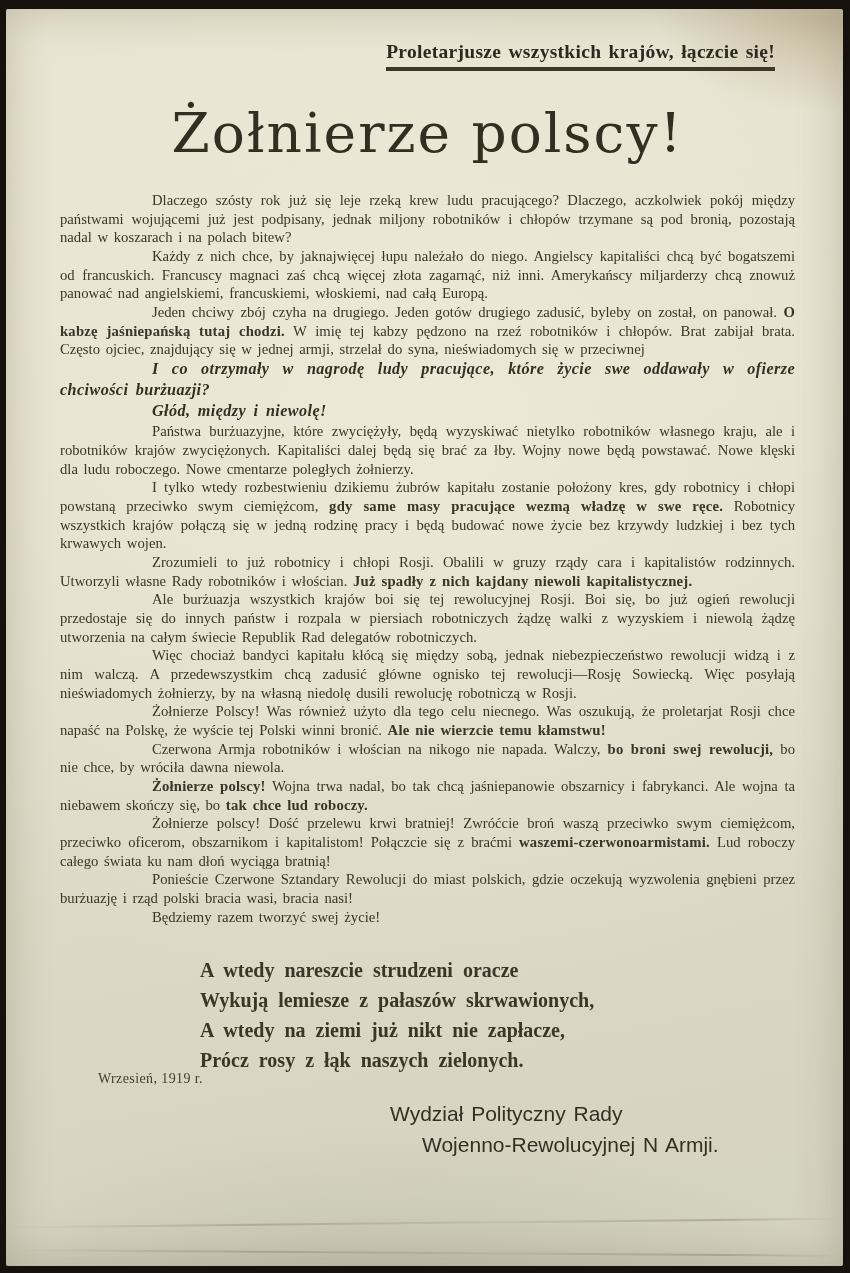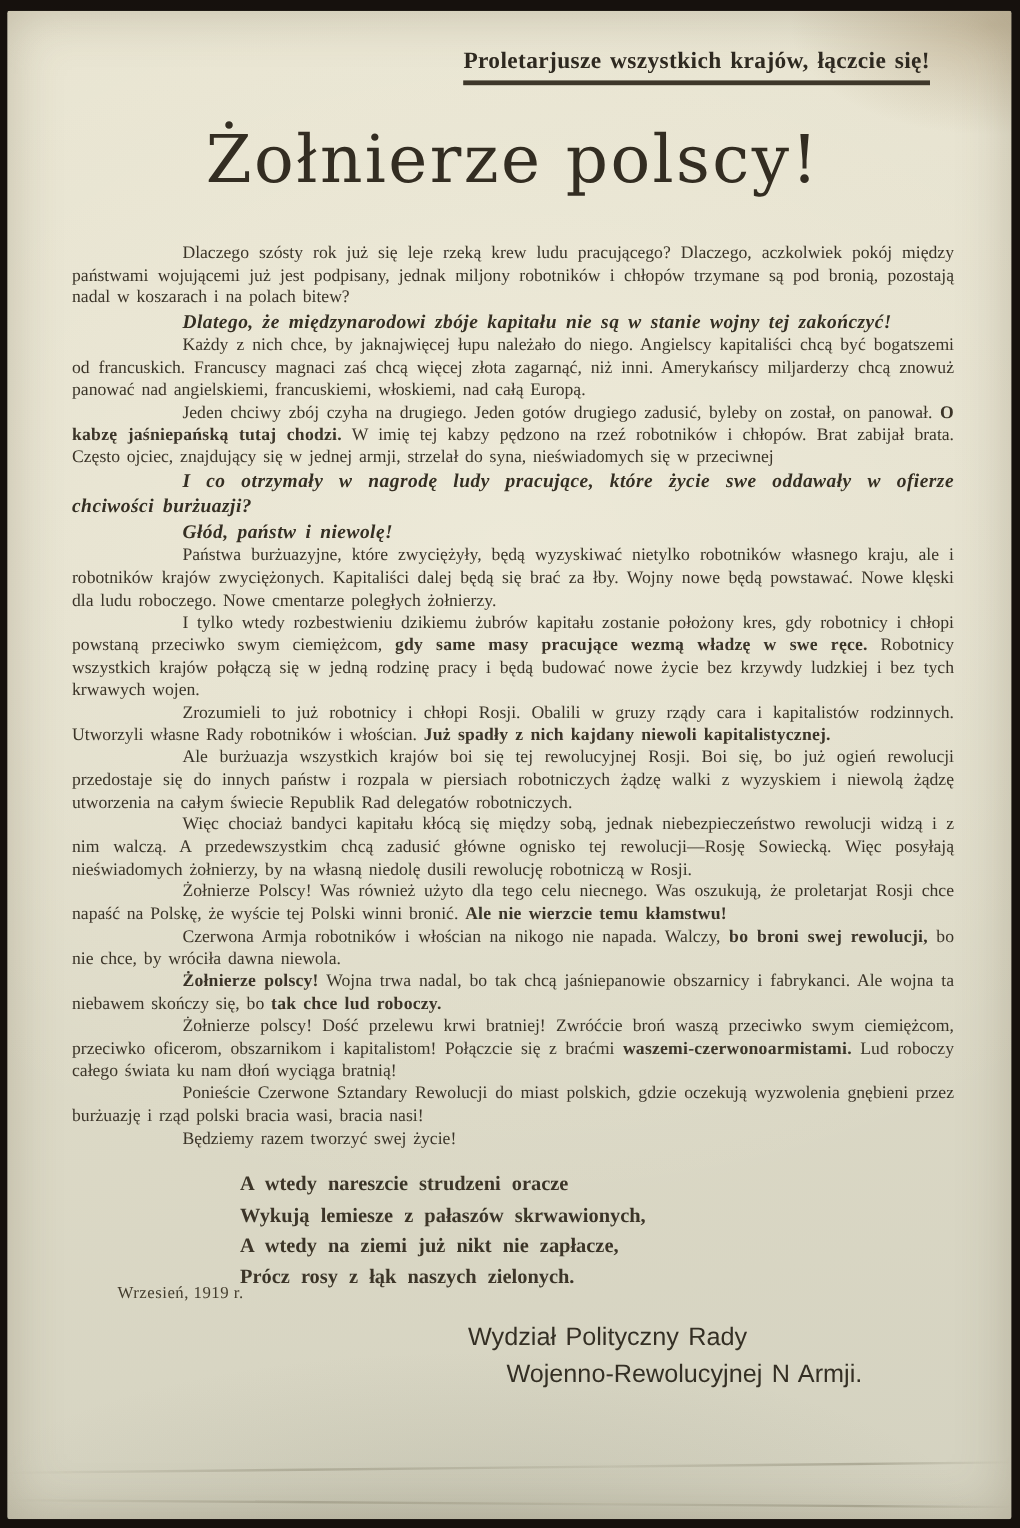--- a/index.html
+++ b/index.html
@@ -38,21 +38,21 @@
   .title {
     margin: 30px 0 0 0;
     text-align: center;
     font-family: "DejaVu Serif", serif;
     font-size: 55px;
     font-weight: normal;
     letter-spacing: 2px;
     color: #332d22;
   }
 
-  .body-text { margin-top: 37px; }
+  .body-text { margin-top: 26px; }
   .para {
     margin: 0;
     text-indent: 92px;
     text-align: justify;
     font-size: 14.7px;
     line-height: 1.27;
     word-spacing: 2px;
     color: #3b3428;
   }
   .para.lead {
@@ -60,22 +60,22 @@
     font-style: italic;
     font-size: 16.2px;
     line-height: 1.3;
     letter-spacing: 0.4px;
     word-spacing: 3px;
     color: #352f23;
   }
   .para .b { font-weight: bold; letter-spacing: 0.2px; }
 
   .poem {
-    margin: 16px 0 0 140px;
-    font-size: 17px;
+    margin: 29px 0 0 140px;
+    font-size: 20px;
     font-weight: bold;
     line-height: 1.5;
     word-spacing: 5px;
     color: #3c3528;
   }
 
   .signature {
     margin: 24px 0 0 330px;
     font-family: Liberation Sans, sans-serif;
     font-size: 21px;
@@ -111,25 +111,24 @@
   <div class="content">
 
     <div class="slogan-row">
       <span class="slogan">Proletarjusze wszystkich krajów, łączcie się!</span>
     </div>
 
     <h1 class="title">Żołnierze polscy!</h1>
 
     <div class="body-text">
         <p class="para body"><span>Dlaczego szósty rok już się leje rzeką krew ludu pracującego? Dlaczego, aczkolwiek pokój między państwami wojującemi już jest podpisany, jednak miljony robotników i chłopów trzymane są pod bronią, pozostają nadal w koszarach i na polach bitew?</span></p>
-        <p class="para lead"><span>Dlatego, że międzynarodowi zbóje kapitału nie są w stanie wojny tej zakończyć!</span></p>
         <p class="para body"><span>Każdy z nich chce, by jaknajwięcej łupu należało do niego. Angielscy kapitaliści chcą być bogatszemi od francuskich. Francuscy magnaci zaś chcą więcej złota zagarnąć, niż inni. Amerykańscy miljarderzy chcą znowuż panować nad angielskiemi, francuskiemi, włoskiemi, nad całą Europą.</span></p>
         <p class="para body"><span>Jeden chciwy zbój czyha na drugiego. Jeden gotów drugiego zadusić, byleby on został, on panował. </span><span class="b">O kabzę jaśniepańską tutaj chodzi.</span><span> W imię tej kabzy pędzono na rzeź robotników i chłopów. Brat zabijał brata. Często ojciec, znajdujący się w jednej armji, strzelał do syna, nieświadomych się w przeciwnej</span></p>
         <p class="para lead"><span>I co otrzymały w nagrodę ludy pracujące, które życie swe oddawały w ofierze chciwości burżuazji?</span></p>
-        <p class="para lead"><span>Głód, państw i niewolę!</span></p>
+        <p class="para lead"><span>Głód, między i niewolę!</span></p>
         <p class="para body"><span>Państwa burżuazyjne, które zwyciężyły, będą wyzyskiwać nietylko robotników własnego kraju, ale i robotników krajów zwyciężonych. Kapitaliści dalej będą się brać za łby. Wojny nowe będą powstawać. Nowe klęski dla ludu roboczego. Nowe cmentarze poległych żołnierzy.</span></p>
         <p class="para body"><span>I tylko wtedy rozbestwieniu dzikiemu żubrów kapitału zostanie położony kres, gdy robotnicy i chłopi powstaną przeciwko swym ciemiężcom, </span><span class="b">gdy same masy pracujące wezmą władzę w swe ręce.</span><span> Robotnicy wszystkich krajów połączą się w jedną rodzinę pracy i będą budować nowe życie bez krzywdy ludzkiej i bez tych krwawych wojen.</span></p>
         <p class="para body"><span>Zrozumieli to już robotnicy i chłopi Rosji. Obalili w gruzy rządy cara i kapitalistów rodzinnych. Utworzyli własne Rady robotników i włościan. </span><span class="b">Już spadły z nich kajdany niewoli kapitalistycznej.</span></p>
         <p class="para body"><span>Ale burżuazja wszystkich krajów boi się tej rewolucyjnej Rosji. Boi się, bo już ogień rewolucji przedostaje się do innych państw i rozpala w piersiach robotniczych żądzę walki z wyzyskiem i niewolą żądzę utworzenia na całym świecie Republik Rad delegatów robotniczych.</span></p>
         <p class="para body"><span>Więc chociaż bandyci kapitału kłócą się między sobą, jednak niebezpieczeństwo rewolucji widzą i z nim walczą. A przedewszystkim chcą zadusić główne ognisko tej rewolucji—Rosję Sowiecką. Więc posyłają nieświadomych żołnierzy, by na własną niedolę dusili rewolucję robotniczą w Rosji.</span></p>
         <p class="para body"><span>Żołnierze Polscy! Was również użyto dla tego celu niecnego. Was oszukują, że proletarjat Rosji chce napaść na Polskę, że wyście tej Polski winni bronić. </span><span class="b">Ale nie wierzcie temu kłamstwu!</span></p>
         <p class="para body"><span>Czerwona Armja robotników i włościan na nikogo nie napada. Walczy, </span><span class="b">bo broni swej rewolucji,</span><span> bo nie chce, by wróciła dawna niewola.</span></p>
         <p class="para body"><span class="b">Żołnierze polscy!</span><span> Wojna trwa nadal, bo tak chcą jaśniepanowie obszarnicy i fabrykanci. Ale wojna ta niebawem skończy się, bo </span><span class="b">tak chce lud roboczy.</span></p>
         <p class="para body"><span>Żołnierze polscy! Dość przelewu krwi bratniej! Zwróćcie broń waszą przeciwko swym ciemiężcom, przeciwko oficerom, obszarnikom i kapitalistom! Połączcie się z braćmi </span><span class="b">waszemi-czerwonoarmistami.</span><span> Lud roboczy całego świata ku nam dłoń wyciąga bratnią!</span></p>
         <p class="para body"><span>Ponieście Czerwone Sztandary Rewolucji do miast polskich, gdzie oczekują wyzwolenia gnębieni przez burżuazję i rząd polski bracia wasi, bracia nasi!</span></p>

